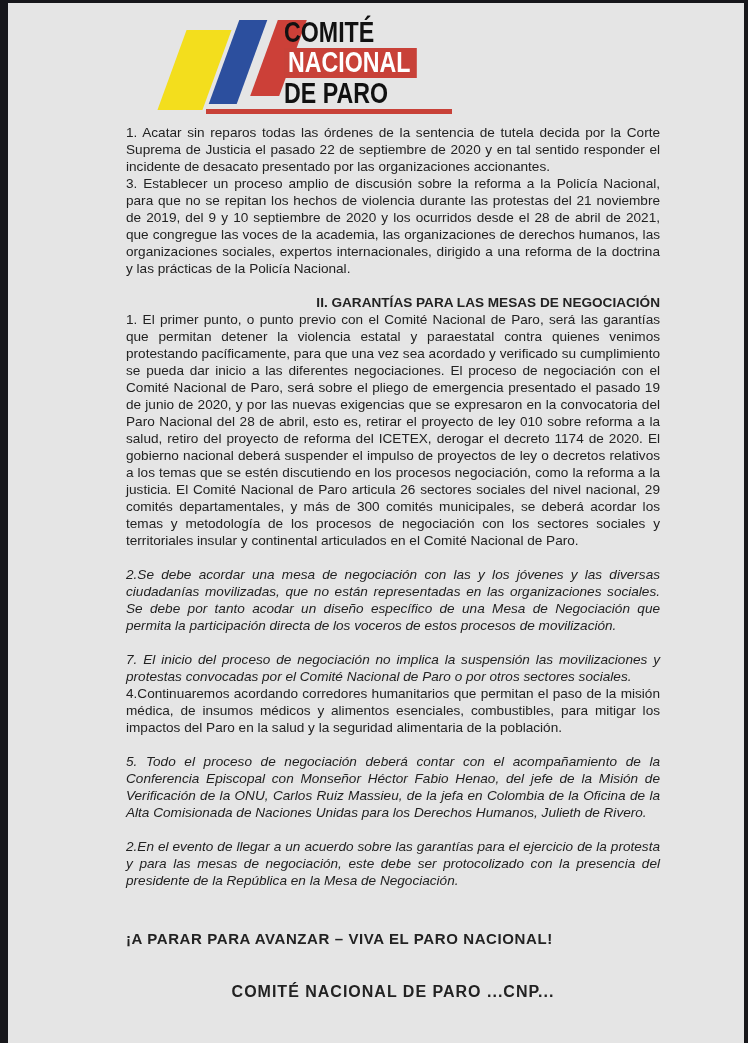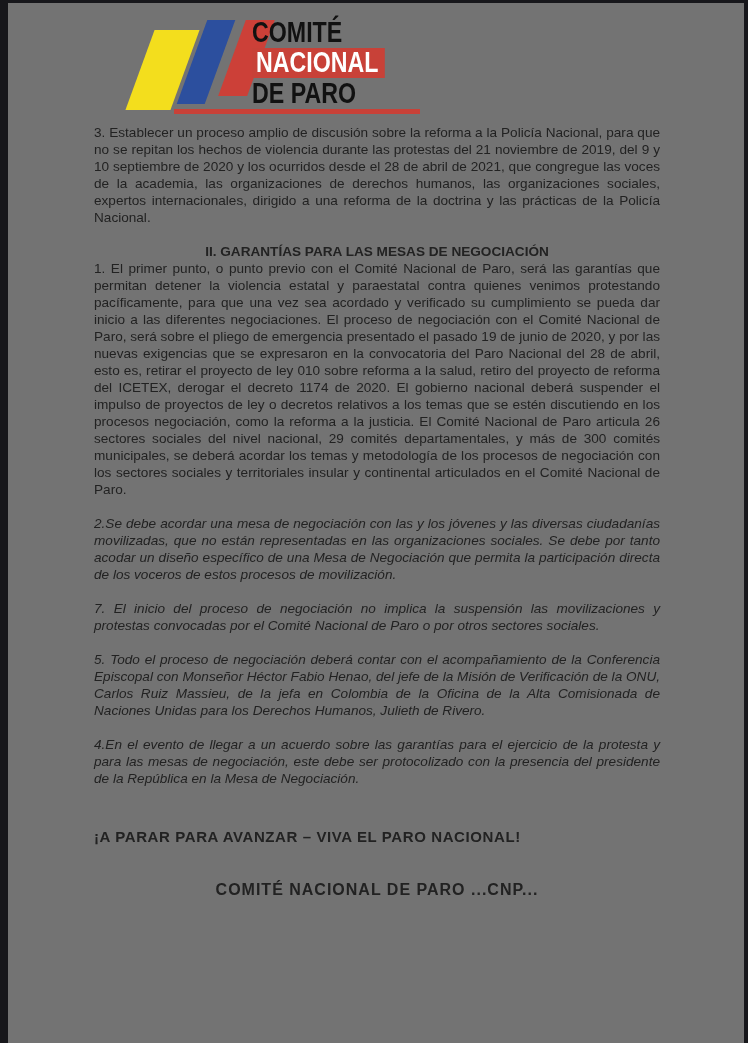--- a/index.html
+++ b/index.html
@@ -6,22 +6,23 @@
   body{
     width:748px;height:1043px;
     background:#17171b;
     position:relative;
     overflow:hidden;
     font-family:"Liberation Sans","DejaVu Sans",sans-serif;
   }
   .page{
     position:absolute;
     left:8px;top:3px;right:4px;bottom:0;
-    background:#737373;
+    background:#e5e5e5;
     color:#1c1c1c;
+    padding-left:32px;
   }
   
   .logo{
     position:relative;
     margin:15px 0 0 118px;
     width:300px;
     height:92px;
   }
   .bar{position:absolute;transform:skewX(-20deg);}
   .bar-yellow{left:14px;top:12px;width:45px;height:80px;}
@@ -59,21 +60,21 @@
     font-size:13.6px;
     line-height:17px;
     text-align:justify;
     color:#222;
   }
   .doc p{margin:0;}
   .gap-before{margin-top:17px !important;font-style:italic;}
   .heading{
     font-weight:700;
     margin-top:17px !important;
-    text-align:center;
+    text-align:right;
   }
   .slogan{
     margin-top:41px !important;
     font-weight:700;
     font-size:15px;
     letter-spacing:.6px;
   }
   .signature{
     margin-top:36px !important;
     text-align:center;
@@ -93,26 +94,28 @@
     <div class="bar bar-red" style="background: rgb(204, 64, 56);"></div>
     <div class="logo-text">
       <span class="logo-line">COMITÉ</span>
       <span class="logo-line logo-band" style="background: rgb(200, 65, 56);">NACIONAL</span>
       <span class="logo-line">DE PARO</span>
     </div>
     <div class="logo-underline" style="background: rgb(200, 65, 56);"></div>
   </div>
 
   <div class="doc">
+    <p>1. Acatar sin reparos todas las órdenes de la sentencia de tutela decida por la Corte Suprema de Justicia el pasado 22 de septiembre de 2020 y en tal sentido responder el incidente de desacato presentado por las organizaciones accionantes.</p>
     <p>3. Establecer un proceso amplio de discusión sobre la reforma a la Policía Nacional, para que no se repitan los hechos de violencia durante las protestas del 21 noviembre de 2019, del 9 y 10 septiembre de 2020 y los ocurridos desde el 28 de abril de 2021, que congregue las voces de la academia, las organizaciones de derechos humanos, las organizaciones sociales, expertos internacionales, dirigido a una reforma de la doctrina y las prácticas de la Policía Nacional.</p>
 
     <p class="heading">II. GARANTÍAS PARA LAS MESAS DE NEGOCIACIÓN</p>
     <p>1. El primer punto, o punto previo con el Comité Nacional de Paro, será las garantías que permitan detener la violencia estatal y paraestatal contra quienes venimos protestando pacíficamente, para que una vez sea acordado y verificado su cumplimiento se pueda dar inicio a las diferentes negociaciones. El proceso de negociación con el Comité Nacional de Paro, será sobre el pliego de emergencia presentado el pasado 19 de junio de 2020, y por las nuevas exigencias que se expresaron en la convocatoria del Paro Nacional del 28 de abril, esto es, retirar el proyecto de ley 010 sobre reforma a la salud, retiro del proyecto de reforma del ICETEX, derogar el decreto 1174 de 2020. El gobierno nacional deberá suspender el impulso de proyectos de ley o decretos relativos a los temas que se estén discutiendo en los procesos negociación, como la reforma a la justicia. El Comité Nacional de Paro articula 26 sectores sociales del nivel nacional, 29 comités departamentales, y más de 300 comités municipales, se deberá acordar los temas y metodología de los procesos de negociación con los sectores sociales y territoriales insular y continental articulados en el Comité Nacional de Paro.</p>
     <p class="gap-before">2.Se debe acordar una mesa de negociación con las y los jóvenes y las diversas ciudadanías movilizadas, que no están representadas en las organizaciones sociales.  Se debe por tanto acodar un diseño específico de una Mesa de Negociación que permita la participación directa de los voceros de estos procesos de movilización.</p>
     <p class="gap-before">7. El inicio del proceso de negociación no implica la suspensión las movilizaciones y protestas convocadas por el Comité Nacional de Paro o por otros sectores sociales.</p>
+    <p>4.Continuaremos acordando corredores humanitarios que permitan el paso de la misión médica, de insumos médicos y alimentos esenciales, combustibles, para mitigar los impactos del Paro en la salud y la seguridad alimentaria de la población.</p>
     <p class="gap-before">5. Todo el proceso de negociación deberá contar con el acompañamiento de la Conferencia Episcopal con Monseñor Héctor Fabio Henao, del jefe de la Misión de Verificación de la ONU, Carlos Ruiz Massieu, de la jefa en Colombia de la Oficina de la Alta Comisionada de Naciones Unidas para los Derechos Humanos, Julieth de Rivero.</p>
-    <p class="gap-before">4.En el evento de llegar a un acuerdo sobre las garantías para el ejercicio de la protesta y para las mesas de negociación, este debe ser protocolizado con la presencia del presidente de la República en la Mesa de Negociación.</p>
+    <p class="gap-before">2.En el evento de llegar a un acuerdo sobre las garantías para el ejercicio de la protesta y para las mesas de negociación, este debe ser protocolizado con la presencia del presidente de la República en la Mesa de Negociación.</p>
 
     <p class="slogan">¡A PARAR PARA AVANZAR – VIVA EL PARO NACIONAL!</p>
     <p class="signature">COMITÉ NACIONAL DE PARO ...CNP...</p>
   </div>
 
 </div>
 
 </body></html>

